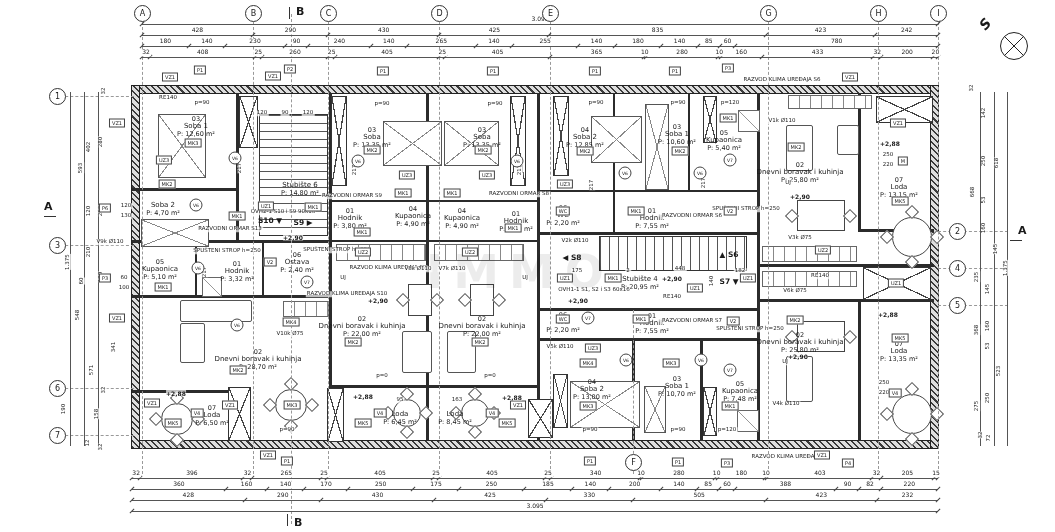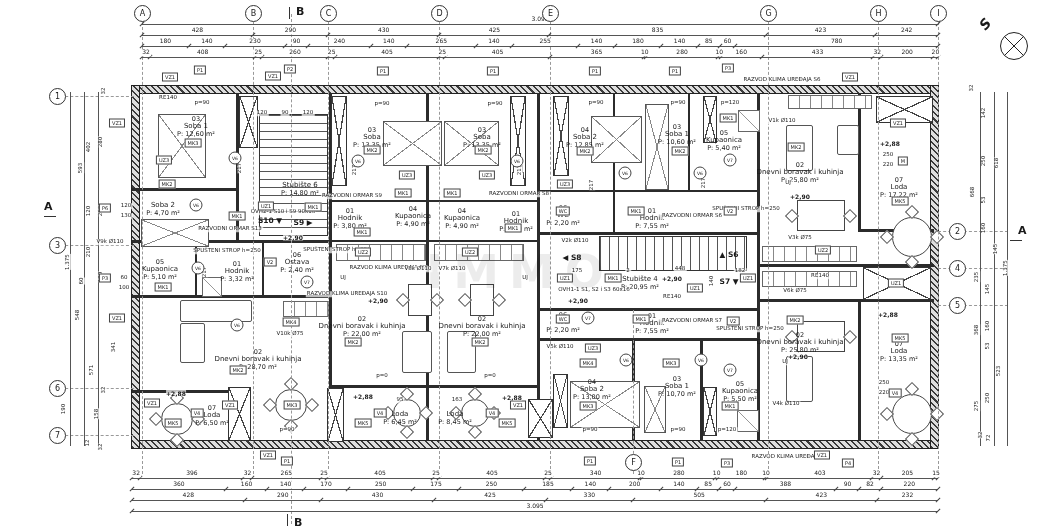--- a/index.html
+++ b/index.html
@@ -315,21 +315,21 @@
       <span class="rarea">P: 20,95 m²</span>
     </div>
     <div class="room" style="left: 800px; top: 173px;">
       <span class="rnum">02</span>
       <span class="rname">Dnevni boravak i kuhinja</span>
       <span class="rarea">P: 25,80 m²</span>
     </div>
     <div class="room" style="left: 899px; top: 188px;">
       <span class="rnum">07</span>
       <span class="rname">Loda</span>
-      <span class="rarea">P: 17,22 m²</span>
+      <span class="rarea">P: 13,15 m²</span>
     </div>
     <div class="room" style="left: 563px; top: 323px;">
       <span class="rnum">06</span>
       <span class="rname">WC</span>
       <span class="rarea">P: 2,20 m²</span>
     </div>
     <div class="room" style="left: 652px; top: 324px;">
       <span class="rnum">01</span>
       <span class="rname">Hodnik</span>
       <span class="rarea">P: 7,55 m²</span>
@@ -340,21 +340,21 @@
       <span class="rarea">P: 13,00 m²</span>
     </div>
     <div class="room" style="left: 677px; top: 387px;">
       <span class="rnum">03</span>
       <span class="rname">Soba 1</span>
       <span class="rarea">P: 10,70 m²</span>
     </div>
     <div class="room" style="left: 740px; top: 392px;">
       <span class="rnum">05</span>
       <span class="rname">Kupaonica</span>
-      <span class="rarea">P: 5,50 m²</span>
+      <span class="rarea">P: 7,48 m²</span>
     </div>
     <div class="room" style="left: 800px; top: 343px;">
       <span class="rnum">02</span>
       <span class="rname">Dnevni boravak i kuhinja</span>
       <span class="rarea">P: 25,80 m²</span>
     </div>
     <div class="room" style="left: 899px; top: 352px;">
       <span class="rnum">07</span>
       <span class="rname">Loda</span>
       <span class="rarea">P: 13,35 m²</span>

